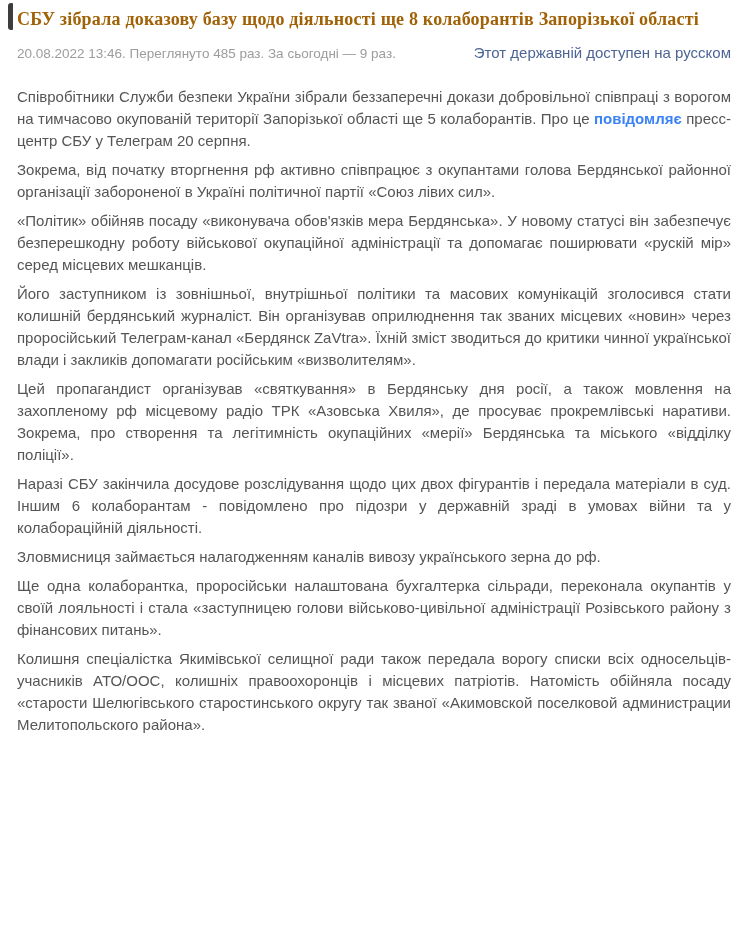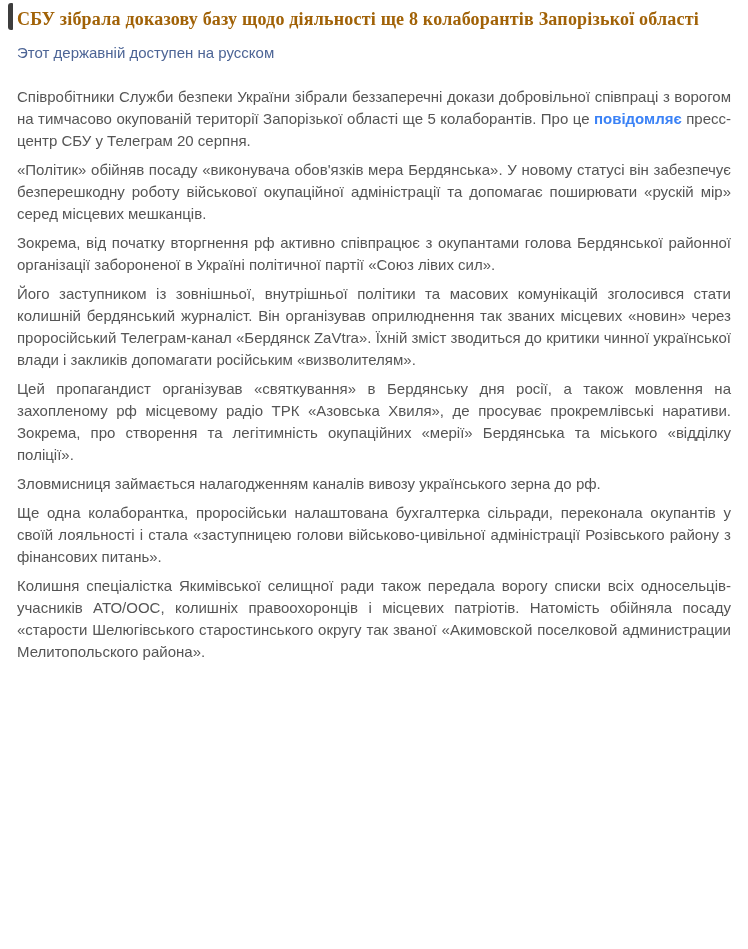--- a/index.html
+++ b/index.html
@@ -70,28 +70,30 @@
 </head>
 <body>
 
 <div class="edge-fragment"></div>
 
 <main class="content">
 
   <h1 class="title">СБУ зібрала доказову базу щодо діяльності ще 8 колаборантів Запорізької області</h1>
 
   <div class="meta-row">
+    <span class="meta">20.08.2022 13:46. Переглянуто 485 раз. За сьогодні — 9 раз.</span>
     <a class="lang-link" href="#">Этот державній доступен на русском</a>
   </div>
 
   <div class="article">
     <p><span>Співробітники Служби безпеки України зібрали беззаперечні докази добровільної співпраці з ворогом на тимчасово окупованій території Запорізької області ще 5 колаборантів. Про це </span><a class="inline-link" href="#">повідомляє</a><span> пресс-центр СБУ у Телеграм 20 серпня.</span></p>
+    <p>Зокрема, від початку вторгнення рф активно співпрацює з окупантами голова Бердянської районної організації забороненої в Україні політичної партії «Союз лівих сил».</p>
     <p>«Політик» обійняв посаду «виконувача обов'язків мера Бердянська». У новому статусі він забезпечує безперешкодну роботу військової окупаційної адміністрації та допомагає поширювати «рускій мір» серед місцевих мешканців.</p>
-    <p>Зокрема, від початку вторгнення рф активно співпрацює з окупантами голова Бердянської районної організації забороненої в Україні політичної партії «Союз лівих сил».</p>
     <p>Його заступником із зовнішньої, внутрішньої політики та масових комунікацій зголосився стати колишній бердянський журналіст. Він організував оприлюднення так званих місцевих «новин» через проросійський Телеграм-канал «Бердянск ZaVtra». Їхній зміст зводиться до критики чинної української влади і закликів допомагати російським «визволителям».</p>
     <p>Цей пропагандист організував «святкування» в Бердянську дня росії, а також мовлення на захопленому рф місцевому радіо ТРК «Азовська Хвиля», де просуває прокремлівські наративи. Зокрема, про створення та легітимність окупаційних «мерії» Бердянська та міського «відділку поліції».</p>
+    <p>Наразі СБУ закінчила досудове розслідування щодо цих двох фігурантів і передала матеріали в суд. Іншим 6 колаборантам - повідомлено про підозри у державній зраді в умовах війни та у колабораційній діяльності.</p>
     <p>Зловмисниця займається налагодженням каналів вивозу українського зерна до рф.</p>
     <p>Ще одна колаборантка, проросійськи налаштована бухгалтерка сільради, переконала окупантів у своїй лояльності і стала «заступницею голови військово-цивільної адміністрації Розівського району з фінансових питань».</p>
     <p>Колишня спеціалістка Якимівської селищної ради також передала ворогу списки всіх односельців-учасників АТО/ООС, колишніх правоохоронців і місцевих патріотів. Натомість обійняла посаду «старости Шелюгівського старостинського округу так званої «Акимовской поселковой администрации Мелитопольского района».</p>
 
   </div>
 
 </main>
 
 </body></html>

